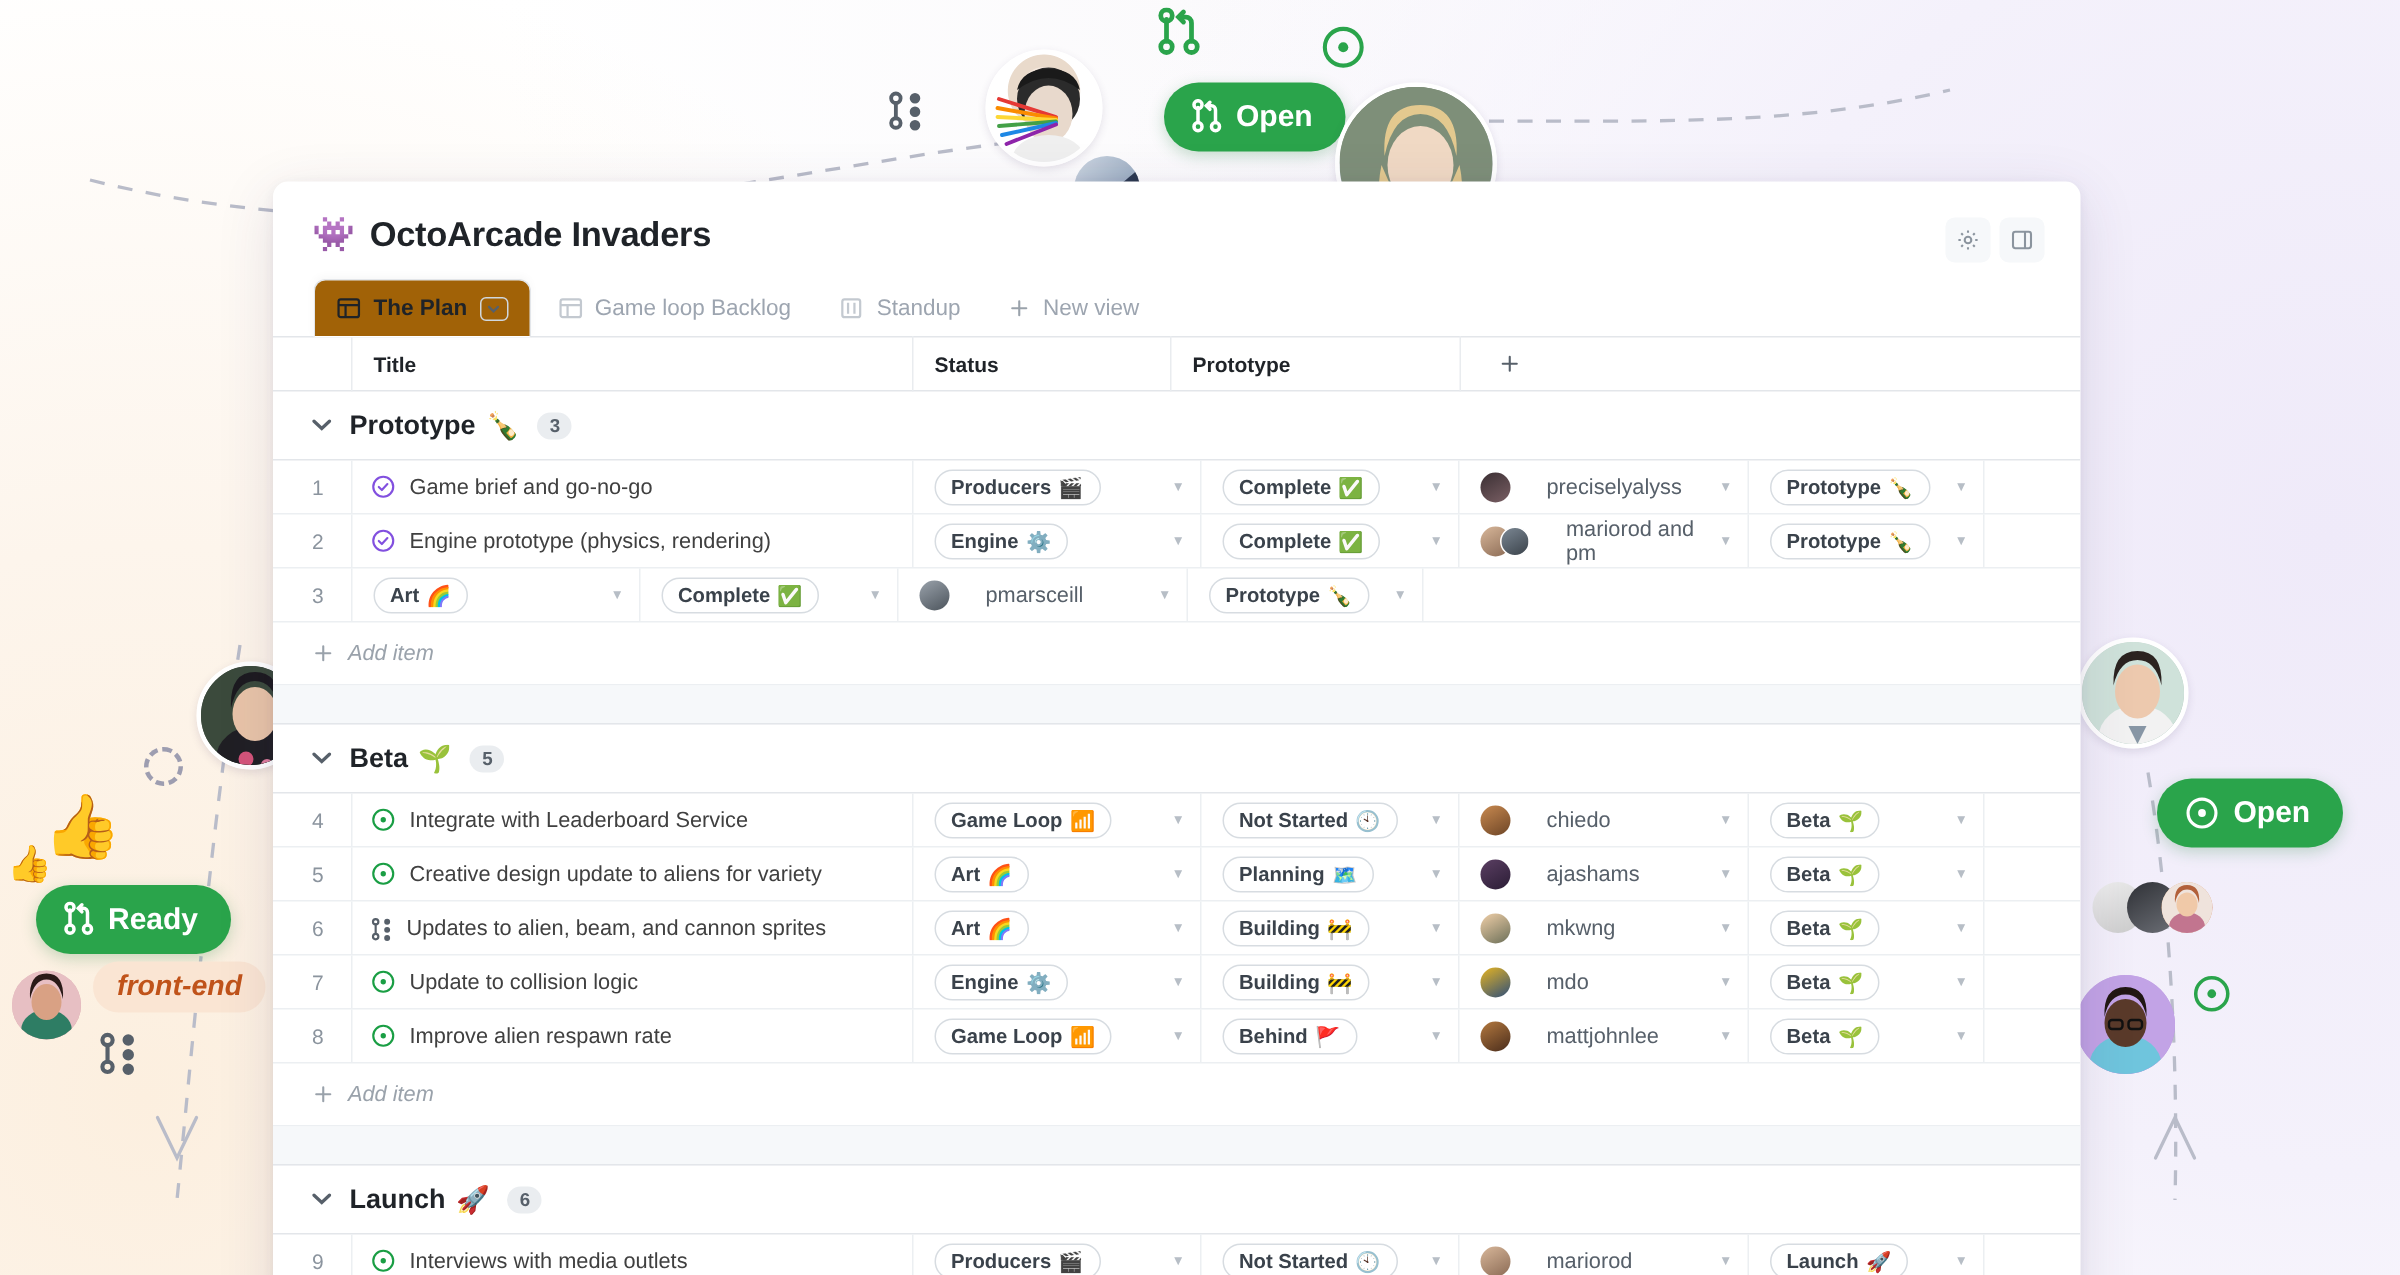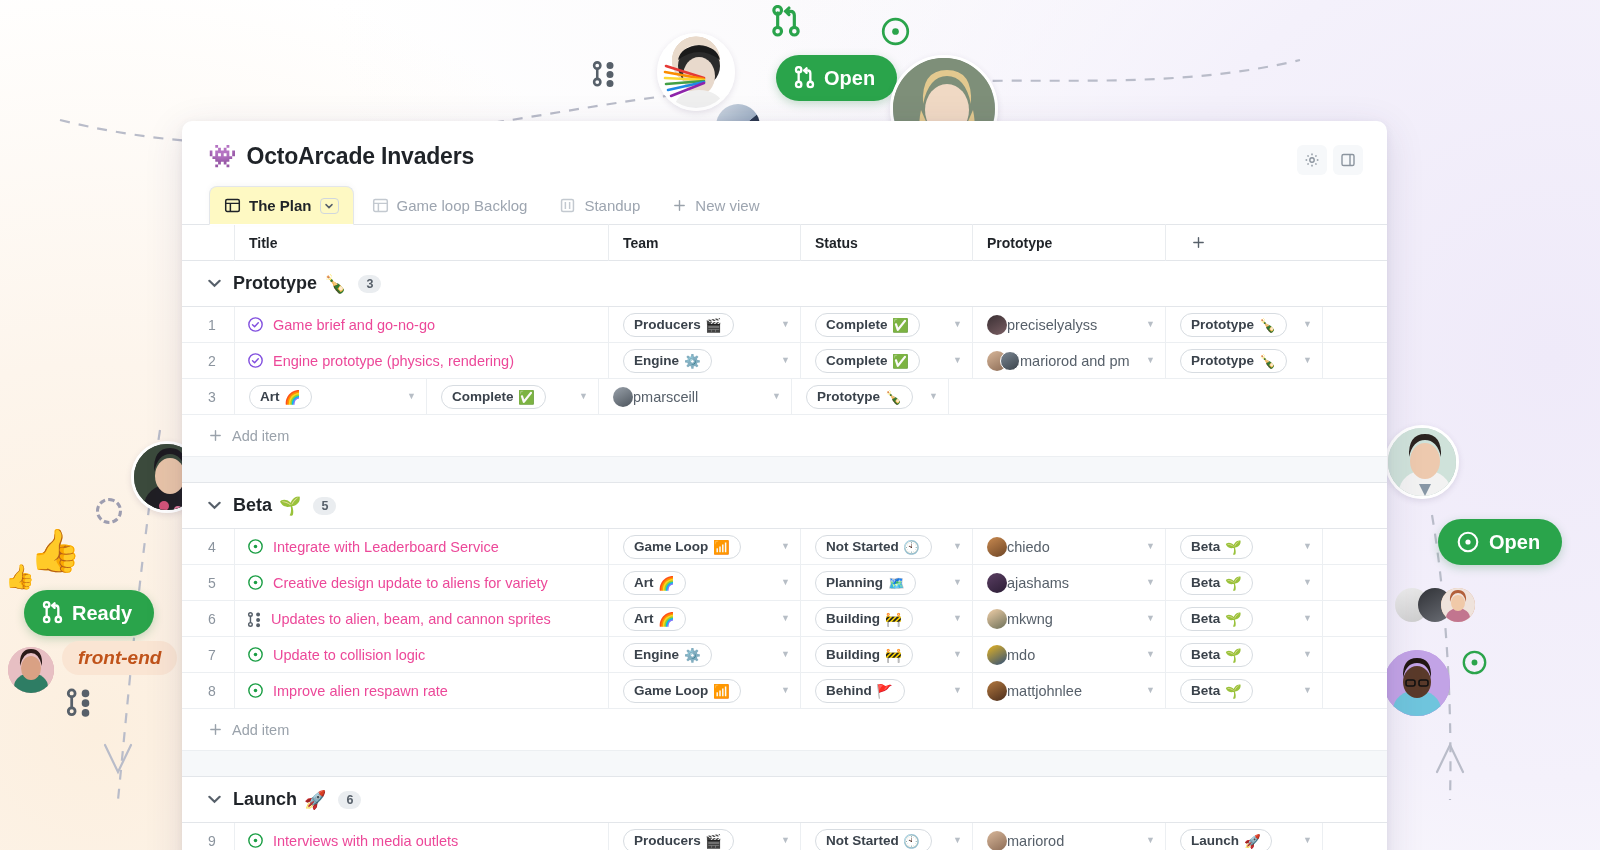--- a/index.html
+++ b/index.html
@@ -85,21 +85,21 @@
   .tabs {
     display: flex; align-items: flex-end; gap: 4px;
     margin-top: 16px; padding-left: 1px;
   }
   .tab {
     display: flex; align-items: center; gap: 8px;
     padding: 10px 14px; font-size: 15px; color: #9da5b0;
     border-radius: 8px 8px 0 0; white-space: nowrap;
   }
   .tab.active {
-    background: #fef9c3; color: #1f2328; font-weight: 600;
+    background: #a16207; color: #1f2328; font-weight: 600;
     border: 1px solid #e3e6ea; border-bottom: 1px solid #fff;
     margin-bottom: -1px; position: relative; z-index: 3;
     box-shadow: 0 -2px 6px rgba(0,0,0,.03);
   }
   .tab .chev {
     width: 19px; height: 16px; border: 1px solid #d0d7de;
     border-radius: 4px; display: flex; align-items: center; justify-content: center;
   }
 
   .grid-head {
@@ -139,44 +139,45 @@
   }
   .chev-sec { color: #57606a; display: flex; }
 
   .row { display: flex; height: 36px; border-bottom: 1px solid #eceff2; align-items: stretch; }
   .cell {
     display: flex; align-items: center; border-left: 1px solid #eceff2;
     padding-left: 14px; font-size: 14.5px; color: #57606a;
   }
   .cell:first-child { border-left: none; }
   .cell.c-num { justify-content: flex-start; padding-left: 26px; color: #8b949e; font-size: 14px; }
-  .cell.c-title { gap: 9px; color: #ec4899; padding-left: 12px; }
+  .cell.c-title { gap: 9px; color: #404040; padding-left: 12px; }
   .cell.c-add { border-left: 1px solid #eceff2; }
 
   .chip {
     display: inline-flex; align-items: center; gap: 5px;
     border: 1px solid #d7dce1; border-radius: 999px;
     padding: 3px 10px; font-size: 13.5px; font-weight: 600; color: #3a424b;
     background: #fff; white-space: nowrap;
   }
   .cellwrap { display: flex; align-items: center; justify-content: space-between; width: 100%; padding-right: 10px; }
   .caret { color: #b7bec6; font-size: 9px; line-height: 1; }
-  .asgn { display: flex; align-items: center; gap: 0; }
+  .asgn { display: flex; align-items: center; gap: 24px; }
   .asgn .tinyav {
     width: 20px; height: 20px; border-radius: 50%;
     background-size: cover; background-position: center; flex: none;
   }
   .stack { display: flex; }
   .stack .tinyav + .tinyav { margin-left: -7px; border: 1.5px solid #fff; }
 
   .add-row {
     display: flex; align-items: center; gap: 9px;
     height: 42px; padding-left: 26px;
     font-size: 14.5px; color: #9aa2ab;
     border-bottom: 1px solid #eceff2;
+    font-style: italic;
   }
   .spacer-band { height: 26px; background: #f6f8fa; border-bottom: 1px solid #e3e6ea; }
 </style>
 </head>
 <body>
 
 <div class="decor">
 
   <svg class="path-layer">
     <path d="M 60 120 C 300 180 520 110 700 92" fill="none" stroke="#b9bcc9" stroke-width="2.2" stroke-dasharray="10 9"></path>
@@ -428,21 +429,20 @@
           <path d="M8 3v10M3 8h10"></path>
         </svg>
         <span>New view</span>
       </div>
     </div>
   </div>
 
   <div class="grid-head">
     <div class="gh c-num"></div>
     <div class="gh c-title">Title</div>
-    <div class="gh c-team">Team</div>
     <div class="gh c-stat">Status</div>
     <div class="gh c-asgn">Prototype</div>
     <div class="gh c-add">
       <svg width="15" height="15" viewBox="0 0 16 16" stroke="#57606a" stroke-width="1.5" stroke-linecap="round">
           <path d="M8 3v10M3 8h10"></path>
         </svg>
     </div>
   </div>
 
   <div class="grid-body" id="grid-body">

